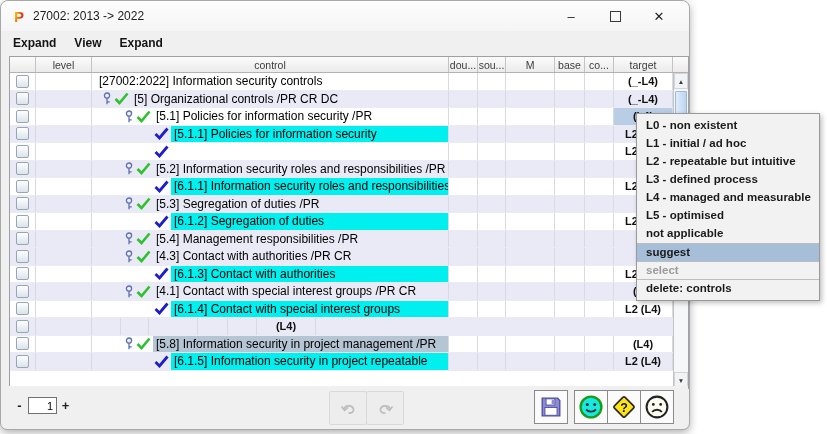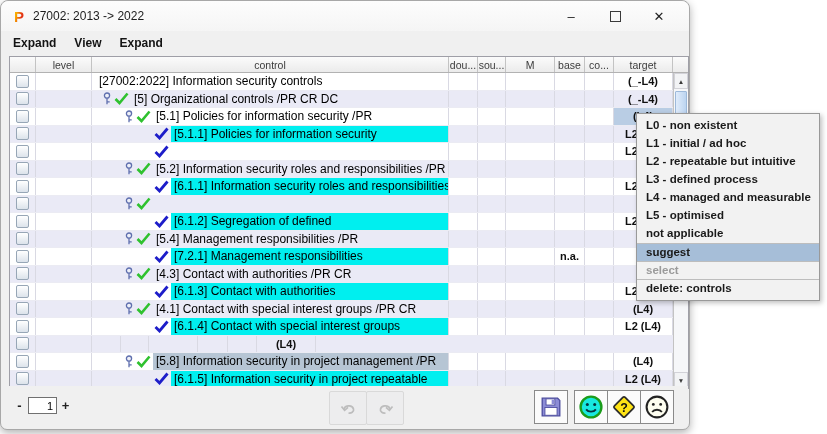--- a/index.html
+++ b/index.html
@@ -276,41 +276,42 @@
               <svg width="10" height="13" viewBox="0 0 10 13">
                 <circle cx="5" cy="3.6" r="2.6" fill="#eef0f8" stroke="#5f6fae" stroke-width="1.3"></circle>
                 <path d="M5 6.3 V12.3 M5 9.9 H7.7" stroke="#5f6fae" stroke-width="1.3" fill="none"></path>
               </svg>
             </span>
             <span class="ticon">
               <svg width="15" height="13" viewBox="0 0 15 13">
                 <path d="M1.5 7 L5.5 11 L13.5 1.5" fill="none" stroke="#2fc12f" stroke-width="2.6"></path>
               </svg>
             </span>
+            <span class="tlabel">[5.3] Segregation of duties /PR</span>
           </div>
           <div class="cell center" style="width: 29px;"></div>
           <div class="cell center" style="width: 28px;"></div>
           <div class="cell center" style="width: 49px;"></div>
           <div class="cell center" style="width: 30px;"></div>
           <div class="cell center" style="width: 29px;"></div>
           <div class="cell center targetcell" style="width: 59px;"></div>
         </div>
         <div class="trow">
           <div class="cell center" style="width: 26px;">
             <span class="cb"></span>
           </div>
           <div class="cell" style="width: 56px;"></div>
           <div class="cell" style="width: 357px;">
             <span class="ind" style="width: 62px;"></span>
             <span class="ticon">
               <svg width="15" height="13" viewBox="0 0 15 13">
                 <path d="M1.5 7 L5.5 11 L13.5 1.5" fill="none" stroke="#1d1dc9" stroke-width="2.8"></path>
               </svg>
             </span>
-            <span class="tlabel grow hl-cyan">[6.1.2] Segregation of defined</span>
+            <span class="tlabel grow hl-cyan">[6.1.2] Segregation of duties</span>
           </div>
           <div class="cell center" style="width: 29px;"></div>
           <div class="cell center" style="width: 28px;"></div>
           <div class="cell center" style="width: 49px;"></div>
           <div class="cell center" style="width: 30px;"></div>
           <div class="cell center" style="width: 29px;"></div>
           <div class="cell center targetcell" style="width: 59px;">
             <span class="tgt">L2 (L4)</span>
           </div>
         </div>
@@ -331,43 +332,20 @@
               <svg width="15" height="13" viewBox="0 0 15 13">
                 <path d="M1.5 7 L5.5 11 L13.5 1.5" fill="none" stroke="#2fc12f" stroke-width="2.6"></path>
               </svg>
             </span>
             <span class="tlabel">[5.4] Management responsibilities /PR</span>
           </div>
           <div class="cell center" style="width: 29px;"></div>
           <div class="cell center" style="width: 28px;"></div>
           <div class="cell center" style="width: 49px;"></div>
           <div class="cell center" style="width: 30px;"></div>
-          <div class="cell center" style="width: 29px;"></div>
-          <div class="cell center targetcell" style="width: 59px;"></div>
-        </div>
-        <div class="trow">
-          <div class="cell center" style="width: 26px;">
-            <span class="cb"></span>
-          </div>
-          <div class="cell" style="width: 56px;"></div>
-          <div class="cell" style="width: 357px;">
-            <span class="ind" style="width: 62px;"></span>
-            <span class="ticon">
-              <svg width="15" height="13" viewBox="0 0 15 13">
-                <path d="M1.5 7 L5.5 11 L13.5 1.5" fill="none" stroke="#1d1dc9" stroke-width="2.8"></path>
-              </svg>
-            </span>
-            <span class="tlabel grow hl-cyan">[7.2.1] Management responsibilities</span>
-          </div>
-          <div class="cell center" style="width: 29px;"></div>
-          <div class="cell center" style="width: 28px;"></div>
-          <div class="cell center" style="width: 49px;"></div>
-          <div class="cell center" style="width: 30px;">
-            <span class="tgt">n.a.</span>
-          </div>
           <div class="cell center" style="width: 29px;"></div>
           <div class="cell center targetcell" style="width: 59px;"></div>
         </div>
         <div class="trow alt">
           <div class="cell center" style="width: 26px;">
             <span class="cb"></span>
           </div>
           <div class="cell" style="width: 56px;"></div>
           <div class="cell" style="width: 357px;">
             <span class="ind" style="width: 32px;"></span>

